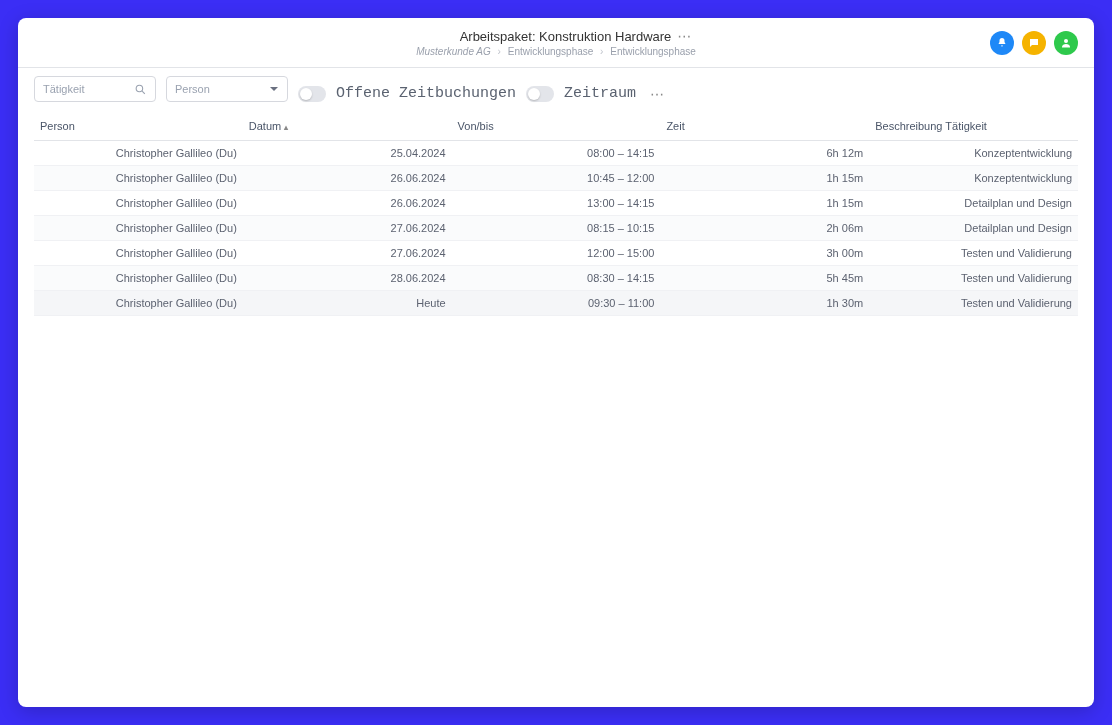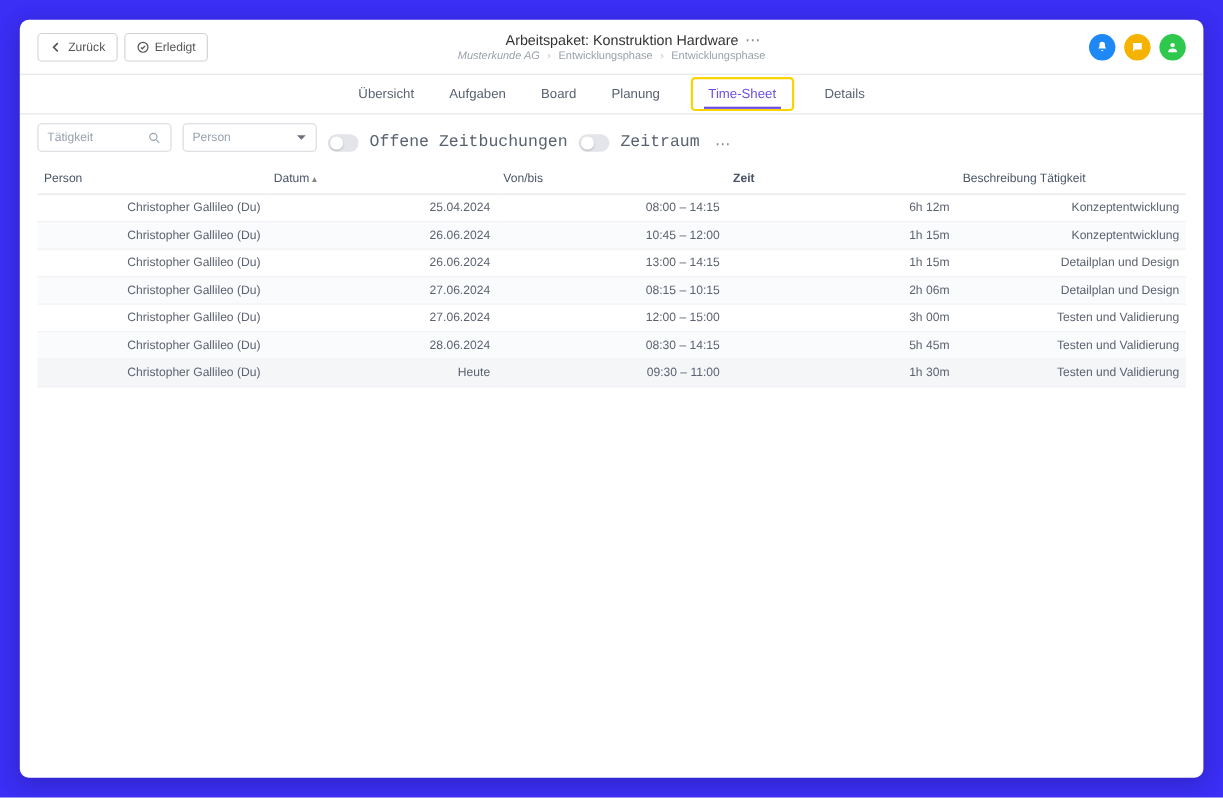--- a/index.html
+++ b/index.html
@@ -151,44 +151,29 @@
     color: #5c6270;
     padding: 6px 6px;
     border-bottom: 1px solid #f0f1f4;
     text-align: right;
   }
   tbody tr:nth-child(even) { background: #fafbfc; }
   tbody tr:last-child { background: #f5f6f8; }
   .col-person { width: 20%; }
   .col-date { width: 20%; }
   .col-range { width: 20%; }
-  .col-time { width: 20%; font-weight: bold; }
+  .col-time { width: 20%; }
   .col-desc { width: 20%; }
 </style>
 </head>
 <body>
 
 <div class="app-window">
 
   <div class="topbar">
-    <div class="topbar-left">
-      <button class="btn">
-        <svg viewBox="0 0 16 16" fill="none" stroke="#555" stroke-width="2">
-            <path d="M10 3 L5 8 L10 13"></path>
-          </svg>
-        <span>Zurück</span>
-      </button>
-      <button class="btn">
-        <svg viewBox="0 0 16 16" fill="none" stroke="#555" stroke-width="1.5">
-            <circle cx="8" cy="8" r="6"></circle>
-            <path d="M5.5 8.2 L7.2 9.8 L10.5 6.2"></path>
-          </svg>
-        <span>Erledigt</span>
-      </button>
-    </div>
 
     <div class="topbar-center">
       <div class="title-line">
         <span class="title">Arbeitspaket: Konstruktion Hardware</span>
         <span class="more-dots">⋯</span>
       </div>
       <div class="breadcrumb">
         <span class="crumb first">Musterkunde AG</span>
         <span class="sep">›</span>
         <span class="crumb link">Entwicklungsphase</span>
@@ -210,30 +195,20 @@
       </div>
       <div class="circle-btn green">
         <svg viewBox="0 0 24 24">
             <circle cx="12" cy="8" r="4"></circle>
             <path d="M4 20c0-4 4-6 8-6s8 2 8 6v1H4v-1z"></path>
           </svg>
       </div>
     </div>
   </div>
 
-  <div class="tabsbar">
-    <div class="tab">Übersicht</div>
-    <div class="tab">Aufgaben</div>
-    <div class="tab">Board</div>
-    <div class="tab">Planung</div>
-    <div class="tab-highlight">
-      <div class="tab active" style="height:100%">Time-Sheet</div>
-    </div>
-    <div class="tab">Details</div>
-  </div>
 
   <div class="filterbar">
     <div class="search-field">
       <input type="text" placeholder="Tätigkeit" style="">
       <svg viewBox="0 0 24 24" fill="none" stroke-width="2">
           <circle cx="10" cy="10" r="6"></circle>
           <line x1="15" y1="15" x2="20" y2="20"></line>
         </svg>
     </div>
     <div class="select-field">

